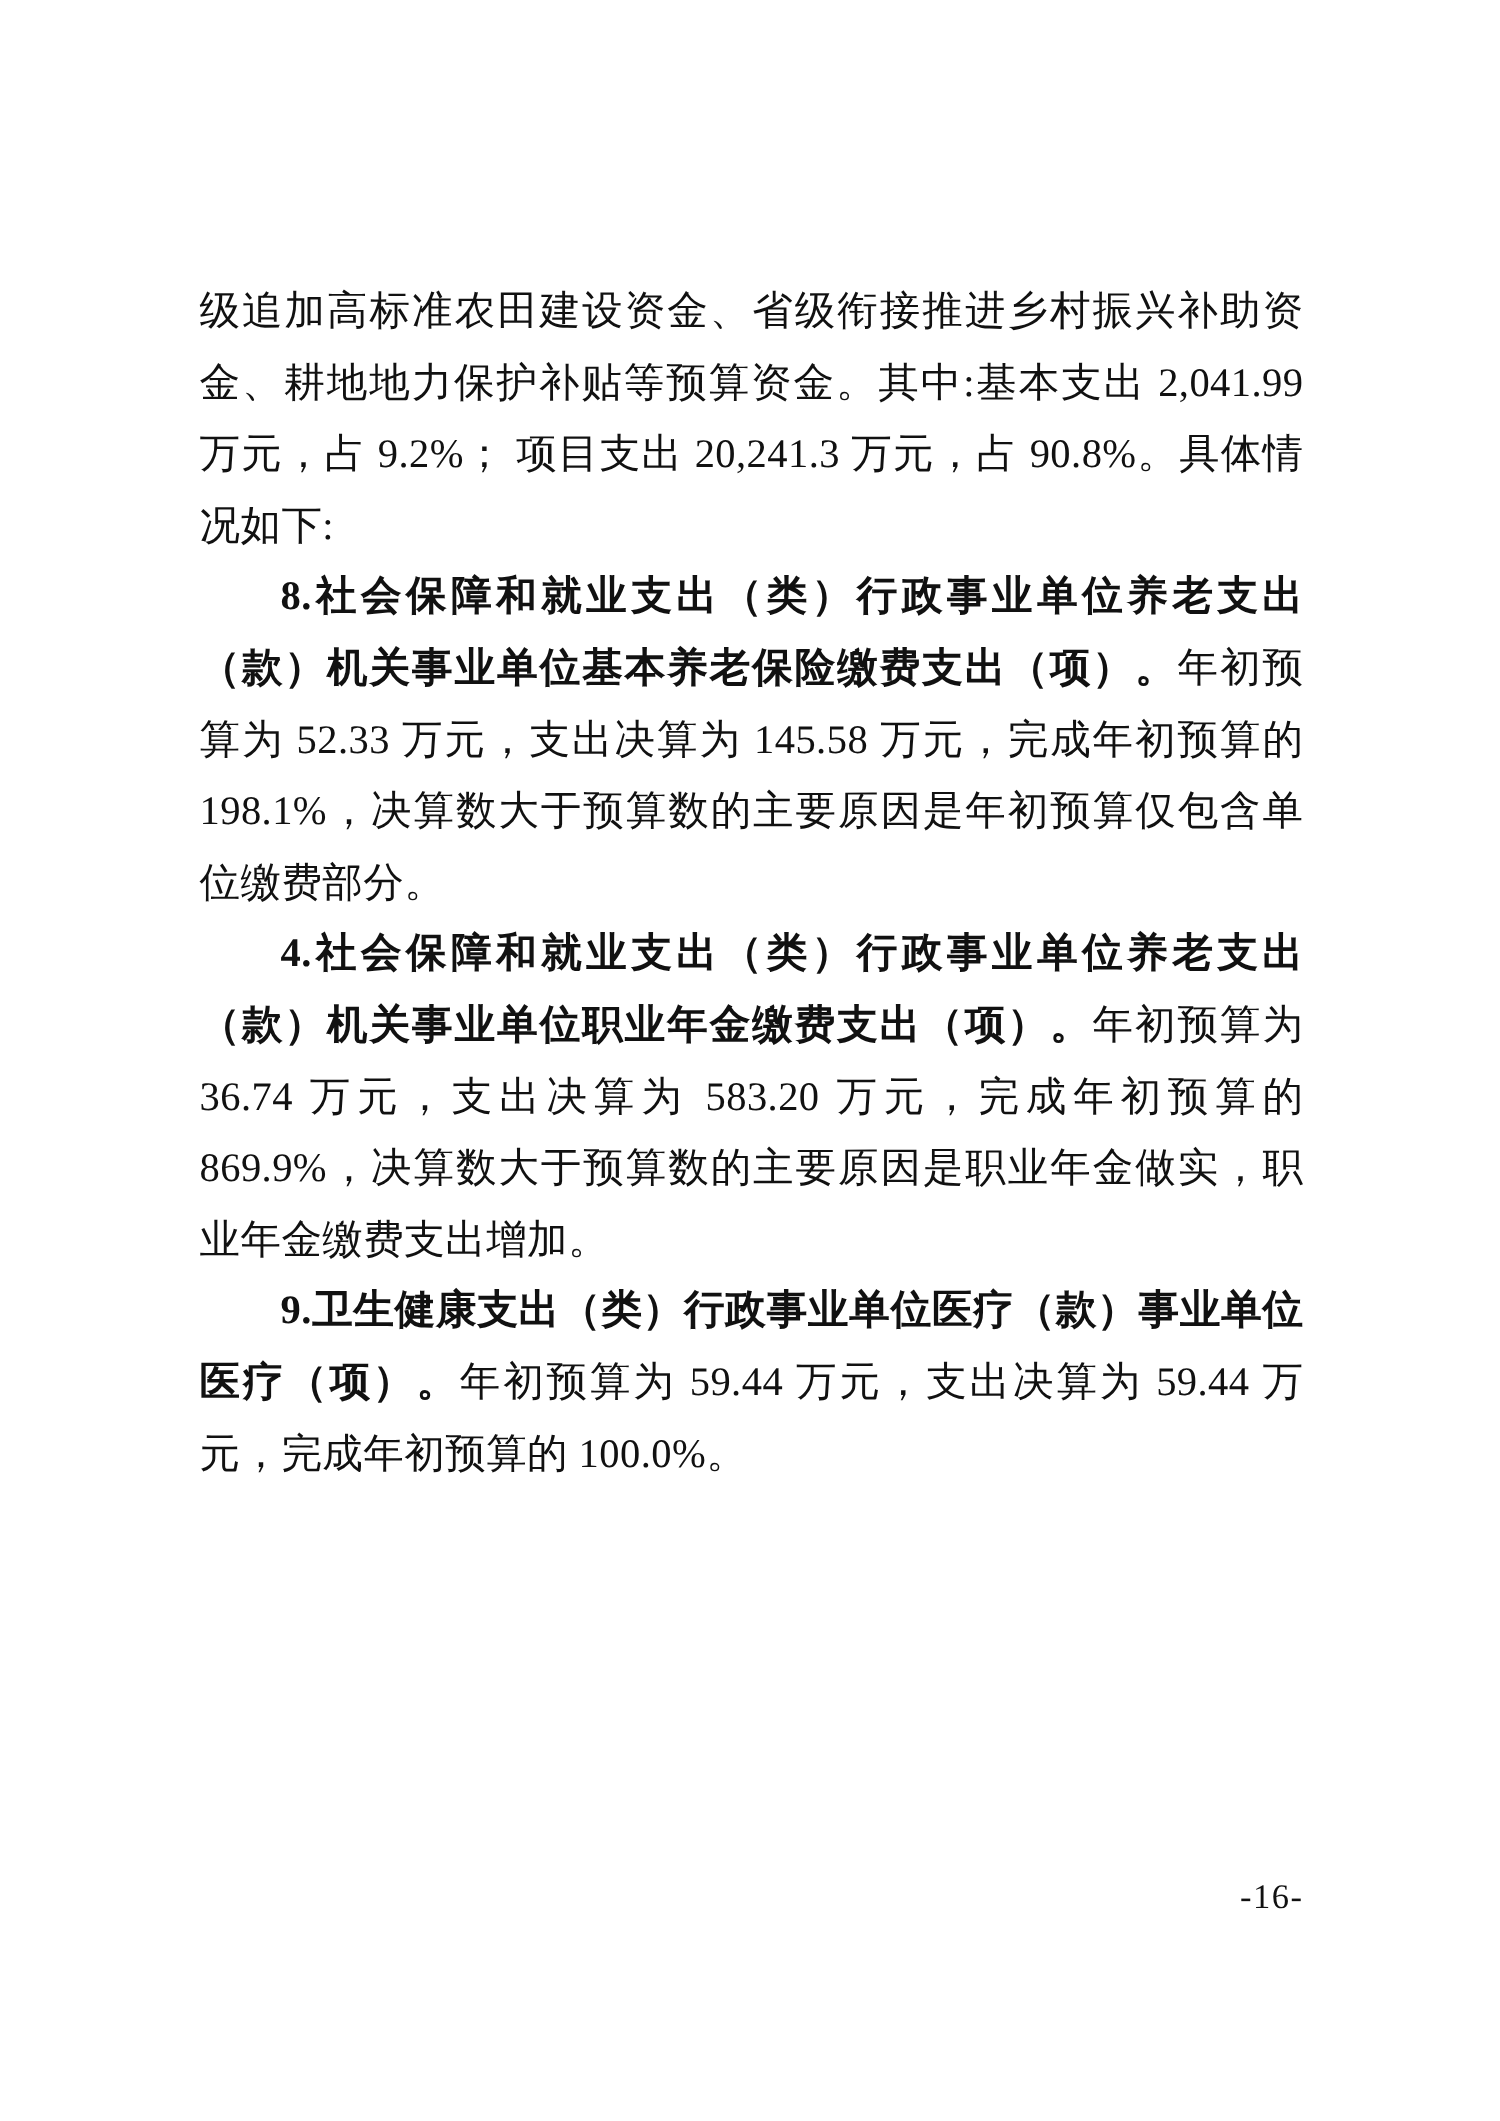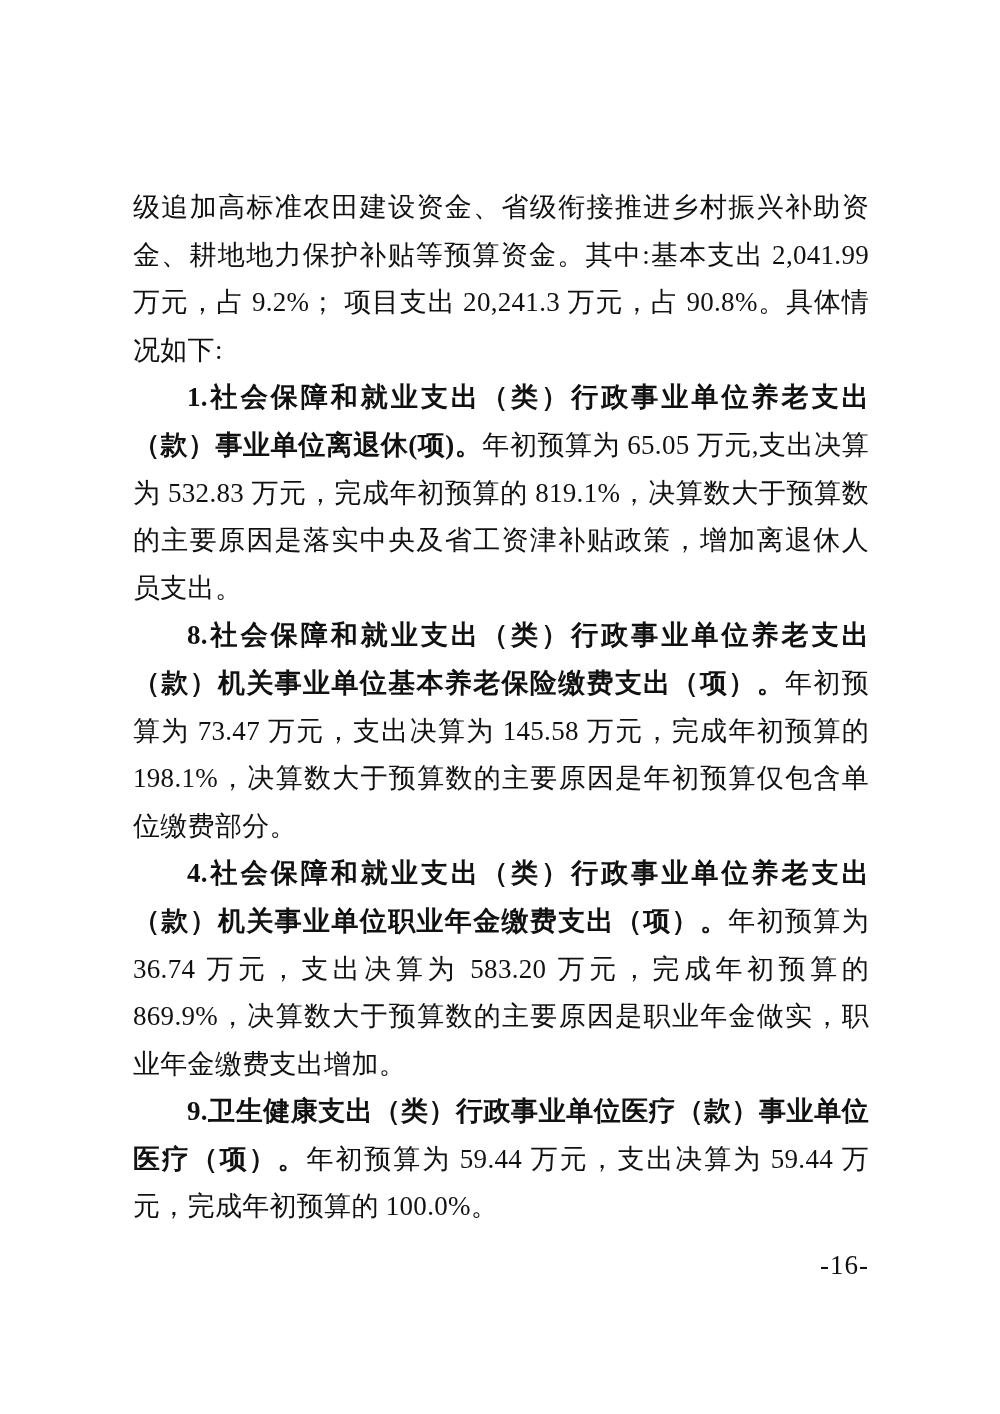--- a/index.html
+++ b/index.html
@@ -42,36 +42,35 @@
   }
   .lead {
     font-weight: 700;
   }
   .pagenum {
     position: absolute;
     left: 133px;
     top: 1245px;
     width: 736px;
     text-align: right;
-    font-size: 27px;
+    font-size: 23px;
     line-height: 40px;
     letter-spacing: 1px;
   }
 </style>
 </head>
 <body>
 
 <div class="page">
   <div class="content">
 
     <p class="para"><span class="lead"></span><span>级追加高标准农田建设资金、省级衔接推进乡村振兴补助资金、耕地地力保护补贴等预算资金。其中:基本支出 2,041.99 万元，占 9.2%； 项目支出 20,241.3 万元，占 90.8%。具体情况如下:</span></p>
 
-    <p class="para indent"><span class="lead">1.社会保障和就业支出（类）行政事业单位养老支出（款）事业单位离退休(项)。</span><span>年初预算为 65.05 万元,支出决算为 532.83 万元，完成年初预算的 819.1%，决算数大于预算数的主要原因是落实中央及省工资津补贴政策，增加离退休人员支出。</span></p>
 
-    <p class="para indent"><span class="lead">8.社会保障和就业支出（类）行政事业单位养老支出（款）机关事业单位基本养老保险缴费支出（项）。</span><span>年初预算为 73.47 万元，支出决算为 145.58 万元，完成年初预算的 198.1%，决算数大于预算数的主要原因是年初预算仅包含单位缴费部分。</span></p>
+    <p class="para indent"><span class="lead">8.社会保障和就业支出（类）行政事业单位养老支出（款）机关事业单位基本养老保险缴费支出（项）。</span><span>年初预算为 52.33 万元，支出决算为 145.58 万元，完成年初预算的 198.1%，决算数大于预算数的主要原因是年初预算仅包含单位缴费部分。</span></p>
 
     <p class="para indent"><span class="lead">4.社会保障和就业支出（类）行政事业单位养老支出（款）机关事业单位职业年金缴费支出（项）。</span><span>年初预算为 36.74 万元，支出决算为 583.20 万元，完成年初预算的 869.9%，决算数大于预算数的主要原因是职业年金做实，职业年金缴费支出增加。</span></p>
 
 
     <p class="para indent"><span class="lead">9.卫生健康支出（类）行政事业单位医疗（款）事业单位医疗（项）。</span><span>年初预算为 59.44 万元，支出决算为 59.44 万元，完成年初预算的 100.0%。</span></p>
 
   </div>
 
   <div class="pagenum">-16-</div>
 </div>

